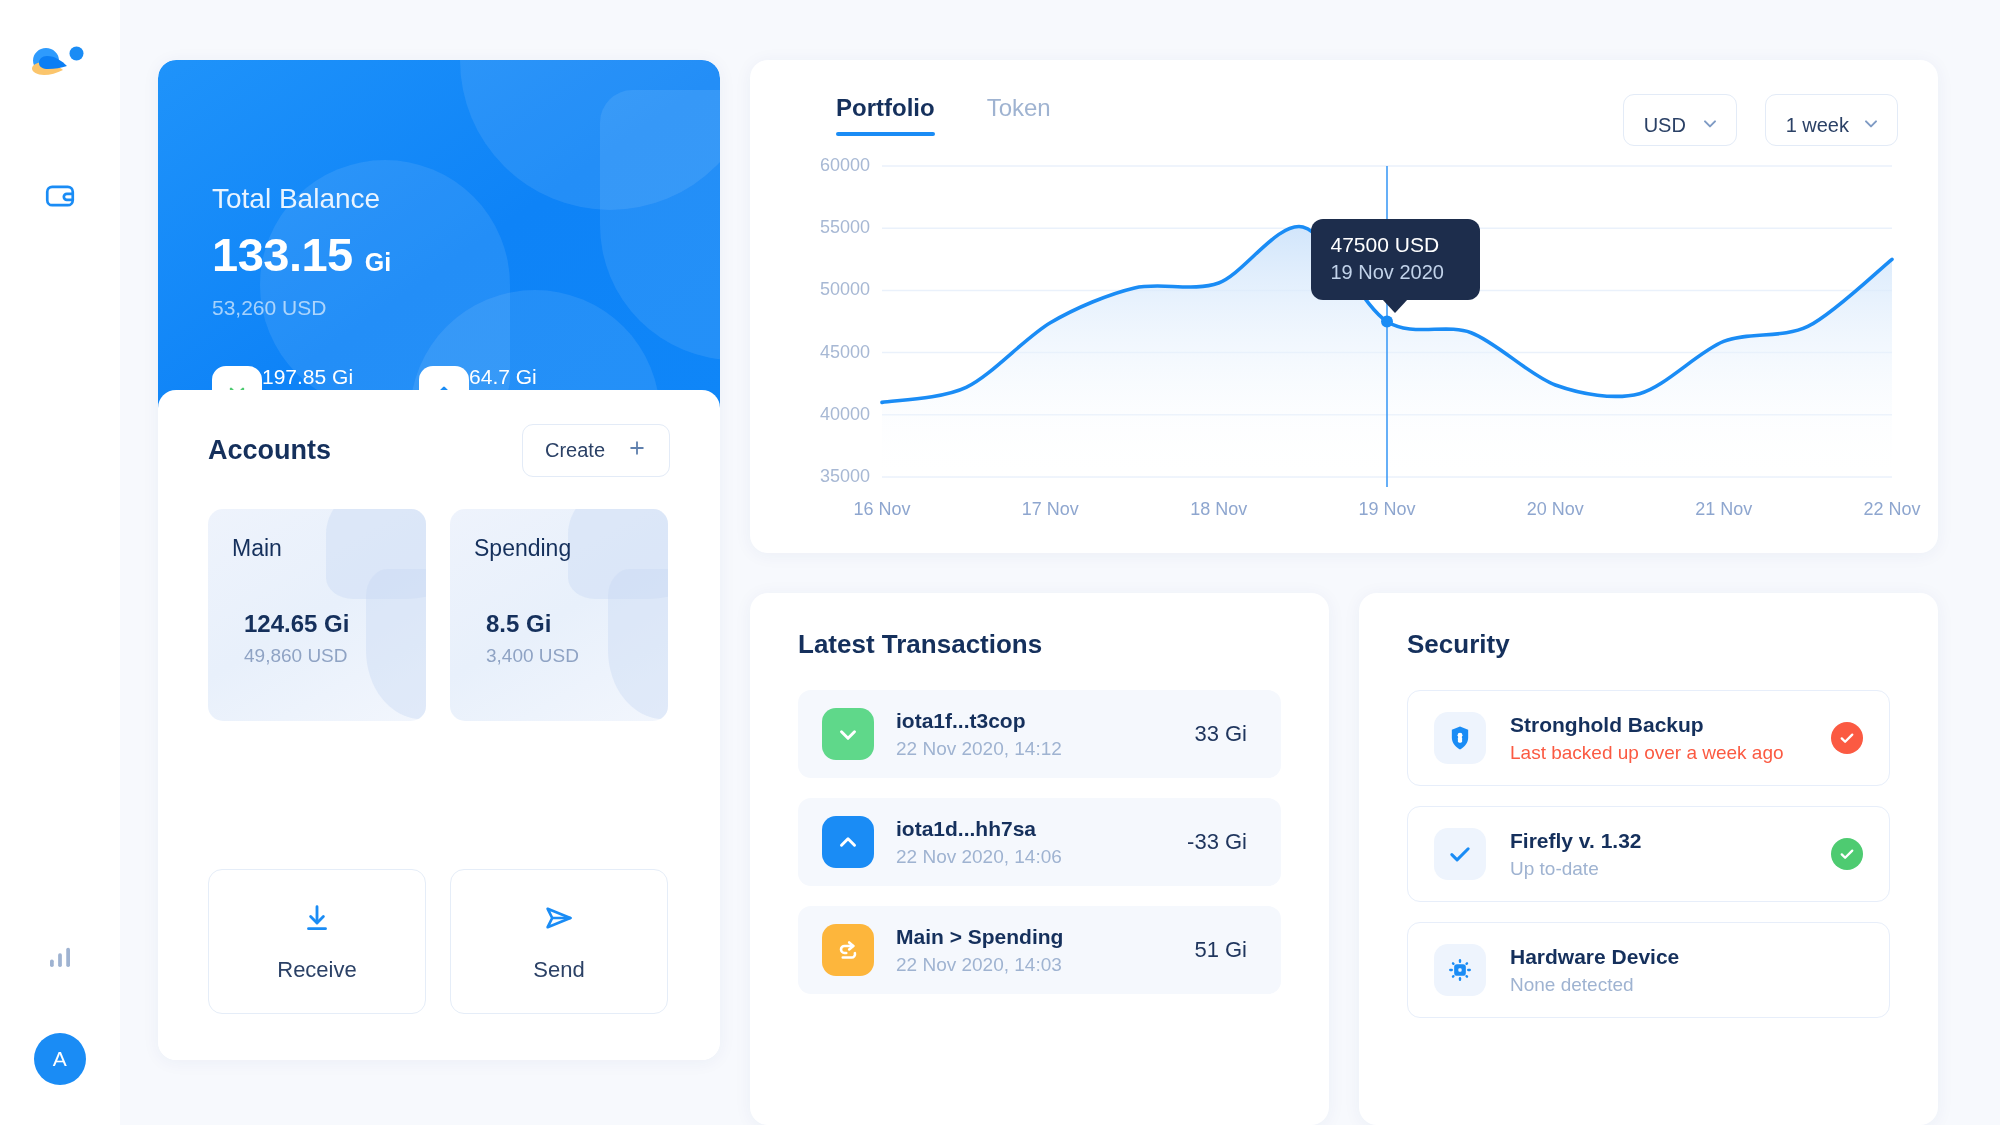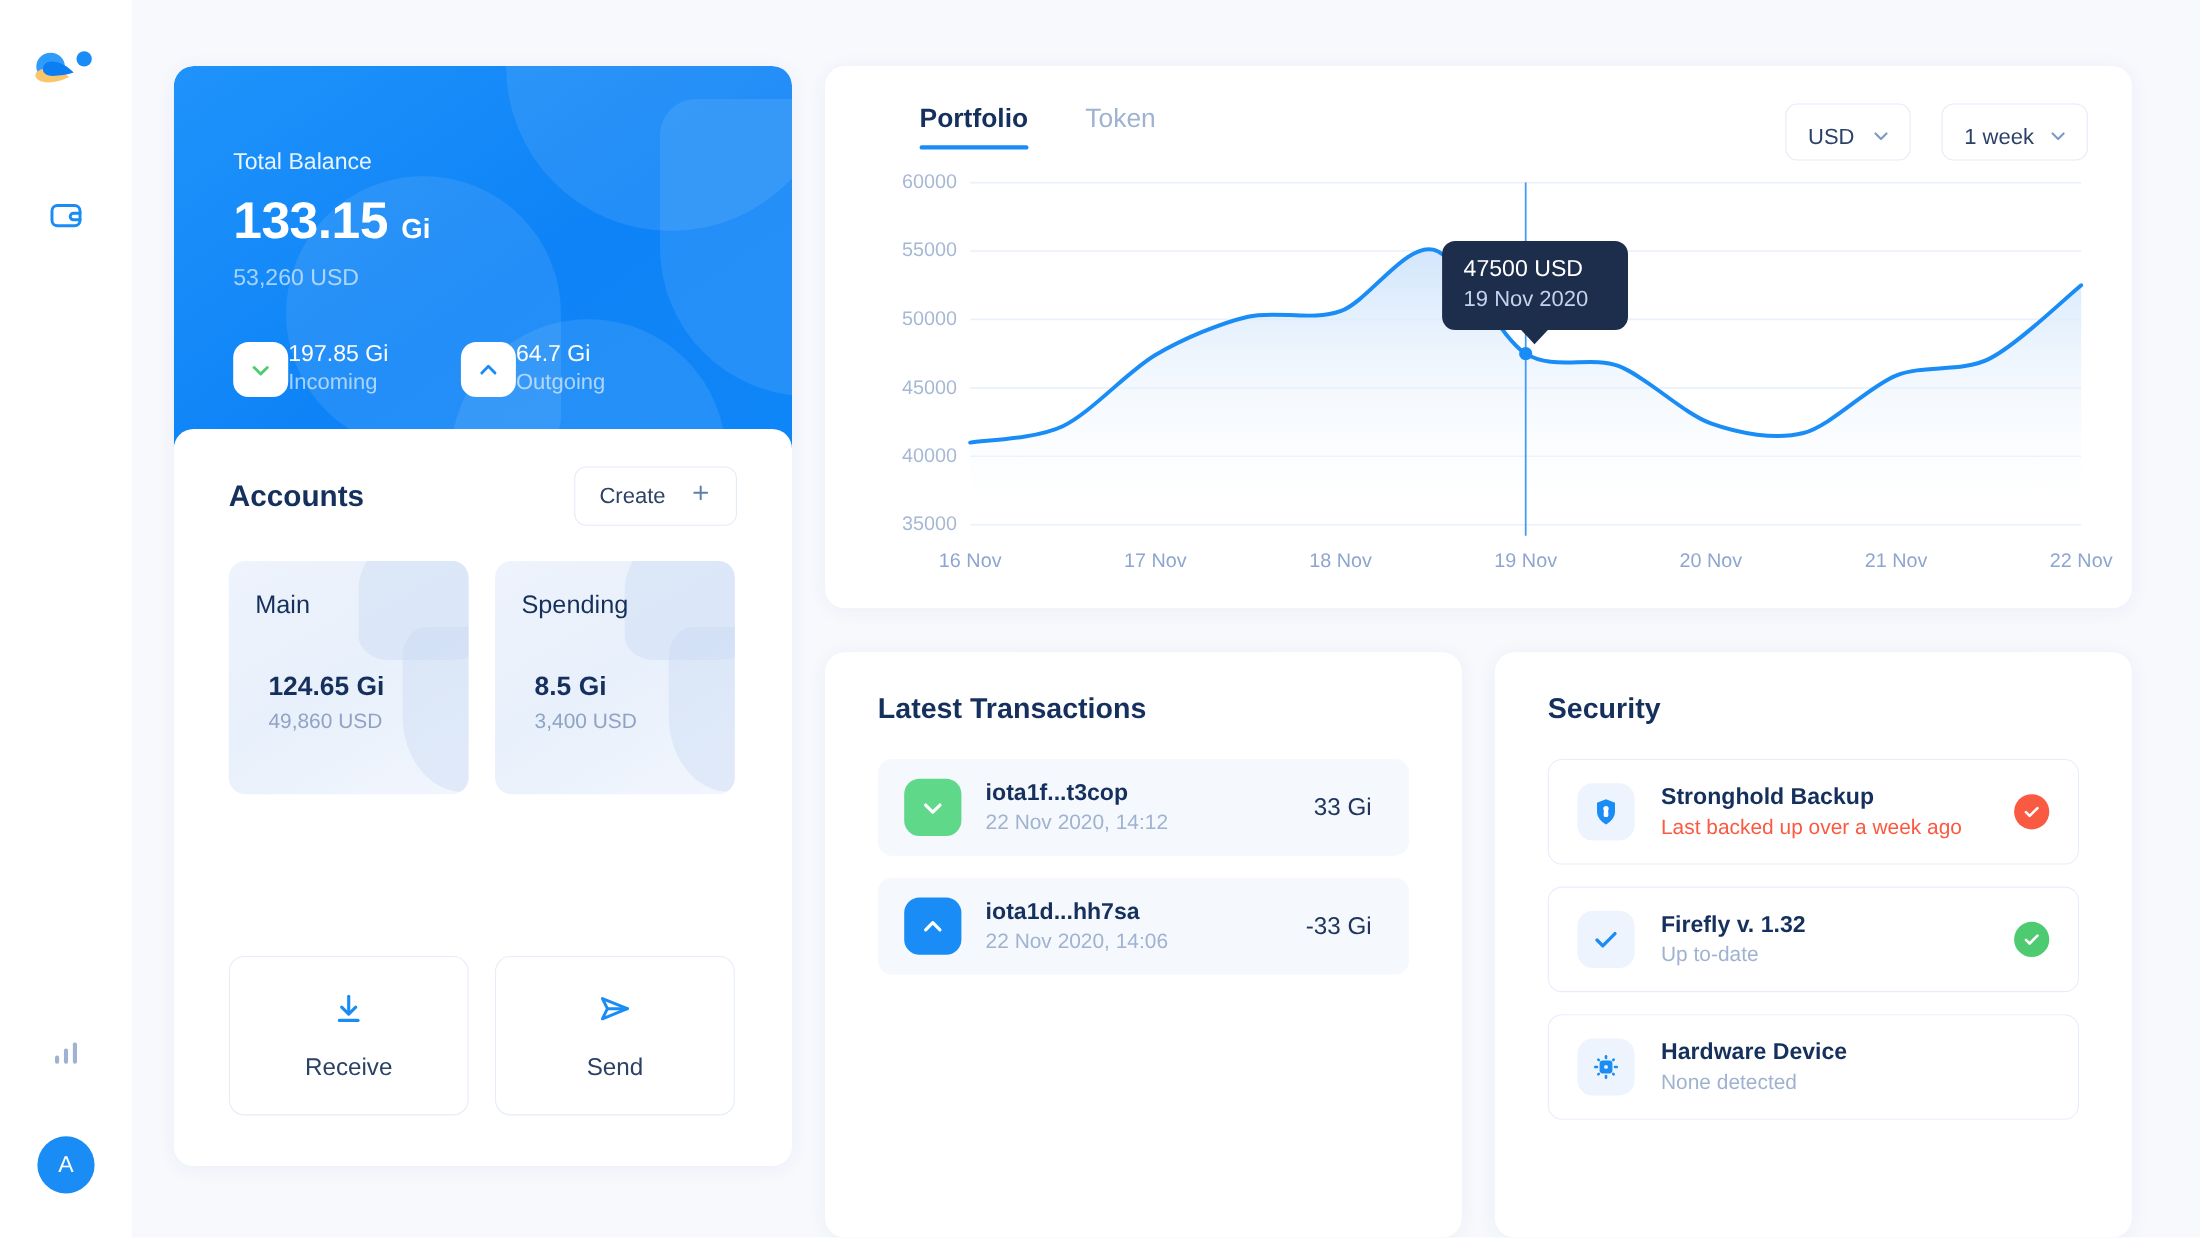--- a/index.html
+++ b/index.html
@@ -55,21 +55,21 @@
     background:linear-gradient(145deg,#1f93fa 0%,#0e83f7 55%,#0f86f8 100%);
     padding:76px 54px 0 54px;
     height:348px;
     border-radius:18px 18px 0 0;
   }
   .petal { position:absolute; background:rgba(255,255,255,.09); }
   .p1 { width:300px; height:300px; border-radius:58% 14% 58% 58%; top:-150px; right:-40px; }
   .p2 { width:270px; height:270px; border-radius:14% 58% 58% 58%; top:30px;  right:-150px; }
   .p3 { width:250px; height:250px; border-radius:58% 58% 58% 14%; top:230px; right:60px; }
   .p4 { width:250px; height:250px; border-radius:58% 58% 14% 58%; top:100px; right:210px; }
-  .bal-label { position:relative; font-size:21px; color:rgba(255,255,255,.9); }
+  .bal-label { position:relative; font-size:28px; color:rgba(255,255,255,.9);margin-top:47px; }
   .bal-amount { position:relative; margin-top:12px; display:flex; align-items:baseline; gap:12px; }
   .bal-amount .big { font-size:47px; font-weight:700; color:#fff; letter-spacing:-.5px; }
   .bal-amount .unit { font-size:25px; font-weight:700; color:#fff; }
   .bal-fiat { position:relative; margin-top:14px; font-size:21px; color:rgba(255,255,255,.62); }
   .flows { position:relative; display:flex; gap:66px; margin-top:44px; }
   .flow { display:flex; align-items:center; }
   .flow-ico {
     width:50px; height:50px; border-radius:14px; background:#fff;
     display:flex; align-items:center; justify-content:center;
   }
@@ -394,20 +394,39 @@
                     <path d="M6 15l6-6 6 6"></path>
                   </svg>
               </div>
               <div class="tx-mid">
                 <div class="tx-name">iota1d...hh7sa</div>
                 <div class="tx-date">22 Nov 2020, 14:06</div>
               </div>
               <div class="tx-amt">-33 Gi</div>
             </div>
 
+            <div class="tx-row">
+              <div class="tx-ico" style="background:#fdb63c">
+                <svg width="28" height="28" viewBox="0 0 24 24" fill="none" stroke="#fff" stroke-width="2.2" stroke-linecap="round" stroke-linejoin="round">
+                  <path d="M16.5 8.5H9a3 3 0 000 6h1.5"></path>
+                    <path d="M13 5.5l3.5 3-3.5 3"></path>
+                  <path d="M7.5 15.5H15a3 3 0 000-6h-1.5" opacity="0"></path>
+                  <path d="M11 18.5l-3.5-3 3.5-3" opacity="0"></path>
+                  <path d="M7.5 14.5H9" opacity="0"></path>
+                  <path d="M7.5 18.5H15a3 3 0 002.9-3.8"></path>
+                    <path d="M11 15.5l-3.5 3 3.5 3" opacity="0"></path>
+                  <path d="M10.8 21" opacity="0"></path>
+                </svg>
+              </div>
+              <div class="tx-mid">
+                <div class="tx-name">Main &gt; Spending</div>
+                <div class="tx-date">22 Nov 2020, 14:03</div>
+              </div>
+              <div class="tx-amt">51 Gi</div>
+            </div>
           </div>
         </div>
 
         <div class="panel sec-panel">
           <div class="panel-title">Security</div>
           <div class="sec-list">
 
             <div class="sec-row">
               <div class="sec-ico">
                 <svg width="28" height="28" viewBox="0 0 24 24" fill="#1a8cf5">

